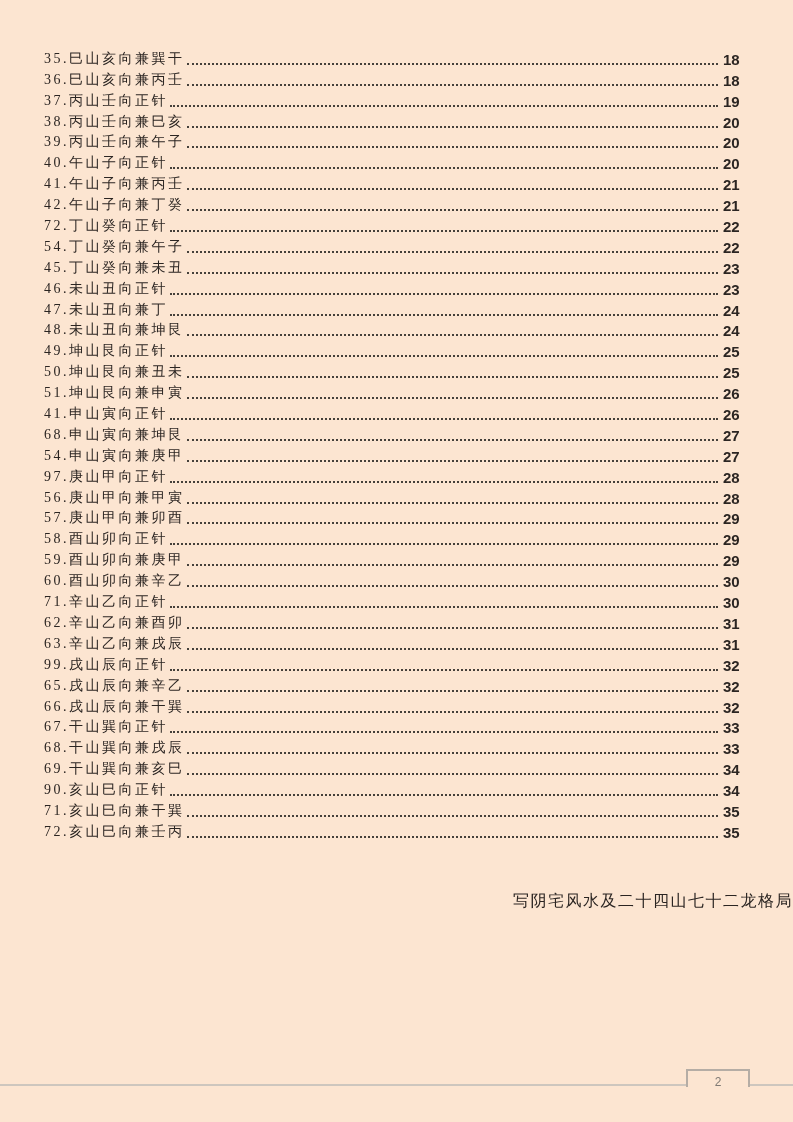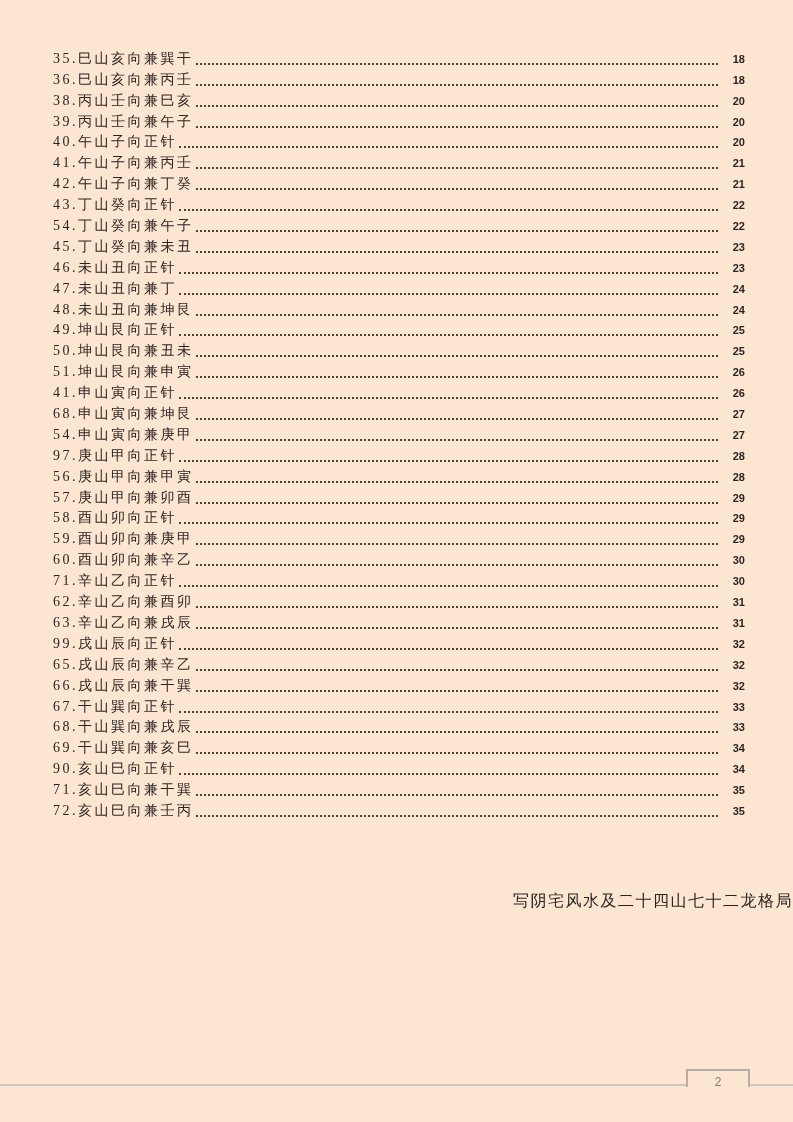--- a/index.html
+++ b/index.html
@@ -16,42 +16,40 @@
     position: absolute;
     top: 47px;
     left: 44px;
     right: 48px;
   }
   .toc-row {
     display: flex;
     align-items: flex-end;
     height: 20.9px;
     overflow: hidden;
-    margin-left: 9px;
   }
   .toc-label {
     white-space: nowrap;
     font-family: "Liberation Serif", "DejaVu Serif", serif;
     font-size: 14px;
     letter-spacing: 2.5px;
     line-height: 18px;
   }
   .toc-leader {
     flex: 1 1 auto;
     border-bottom: 2px dotted #45403a;
     margin: 0 5px 3px 2px;
     min-width: 10px;
   }
   .toc-page {
     font-family: "Liberation Sans", "DejaVu Sans", sans-serif;
     font-weight: bold;
-    font-size: 11px;
+    font-size: 15px;
     line-height: 17px;
     min-width: 22px;
-    text-align: right;
   }
   .caption {
     position: absolute;
     top: 891px;
     left: 0;
     right: 0;
     text-align: right;
     font-family: "Liberation Serif", "DejaVu Serif", serif;
     font-size: 16px;
     letter-spacing: 1.5px;
@@ -96,20 +94,25 @@
     <span class="toc-leader"></span>
     <span class="toc-page">18</span>
   </div>
 
   <div class="toc-row">
     <span class="toc-label">36.巳山亥向兼丙壬</span>
     <span class="toc-leader"></span>
     <span class="toc-page">18</span>
   </div>
 
+  <div class="toc-row">
+    <span class="toc-label">37.丙山壬向正针</span>
+    <span class="toc-leader"></span>
+    <span class="toc-page">19</span>
+  </div>
 
   <div class="toc-row">
     <span class="toc-label">38.丙山壬向兼巳亥</span>
     <span class="toc-leader"></span>
     <span class="toc-page">20</span>
   </div>
 
   <div class="toc-row">
     <span class="toc-label">39.丙山壬向兼午子</span>
     <span class="toc-leader"></span>
@@ -128,21 +131,21 @@
     <span class="toc-page">21</span>
   </div>
 
   <div class="toc-row">
     <span class="toc-label">42.午山子向兼丁癸</span>
     <span class="toc-leader"></span>
     <span class="toc-page">21</span>
   </div>
 
   <div class="toc-row">
-    <span class="toc-label">43.丁山癸向正针</span>
+    <span class="toc-label">72.丁山癸向正针</span>
     <span class="toc-leader"></span>
     <span class="toc-page">22</span>
   </div>
 
   <div class="toc-row">
     <span class="toc-label">54.丁山癸向兼午子</span>
     <span class="toc-leader"></span>
     <span class="toc-page">22</span>
   </div>
 

